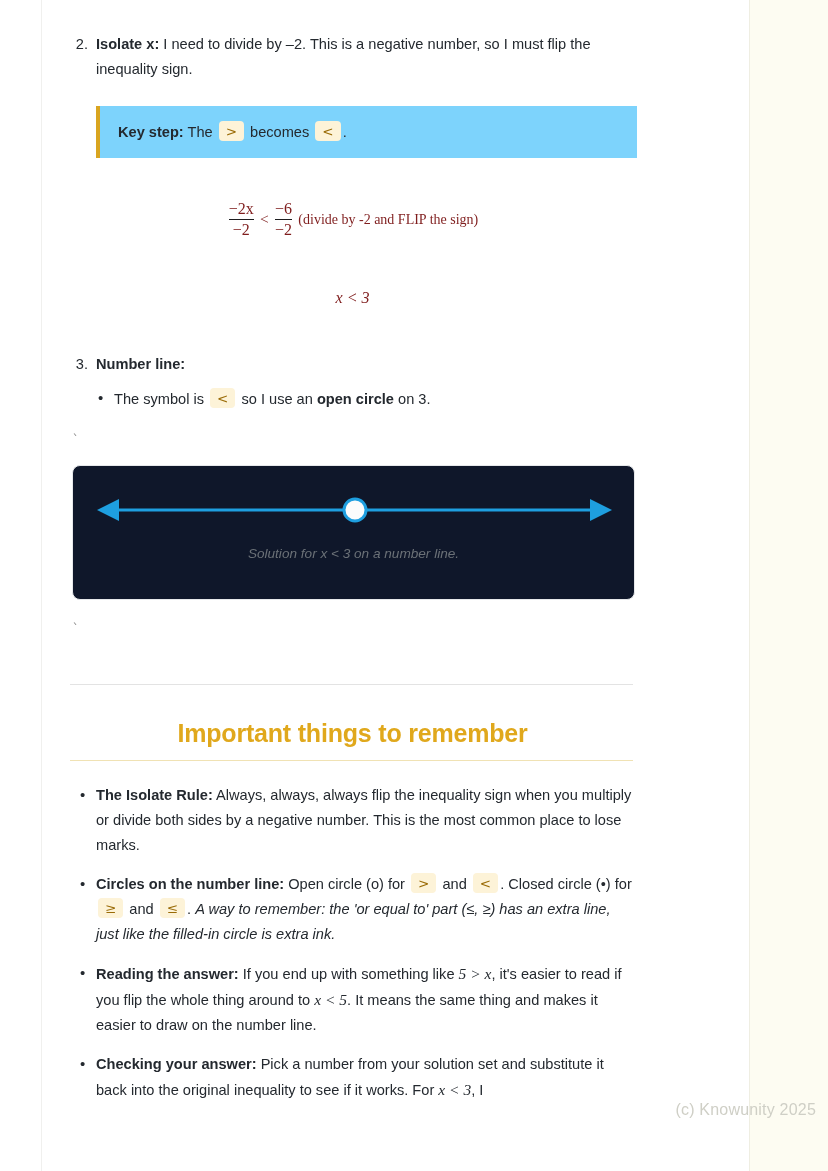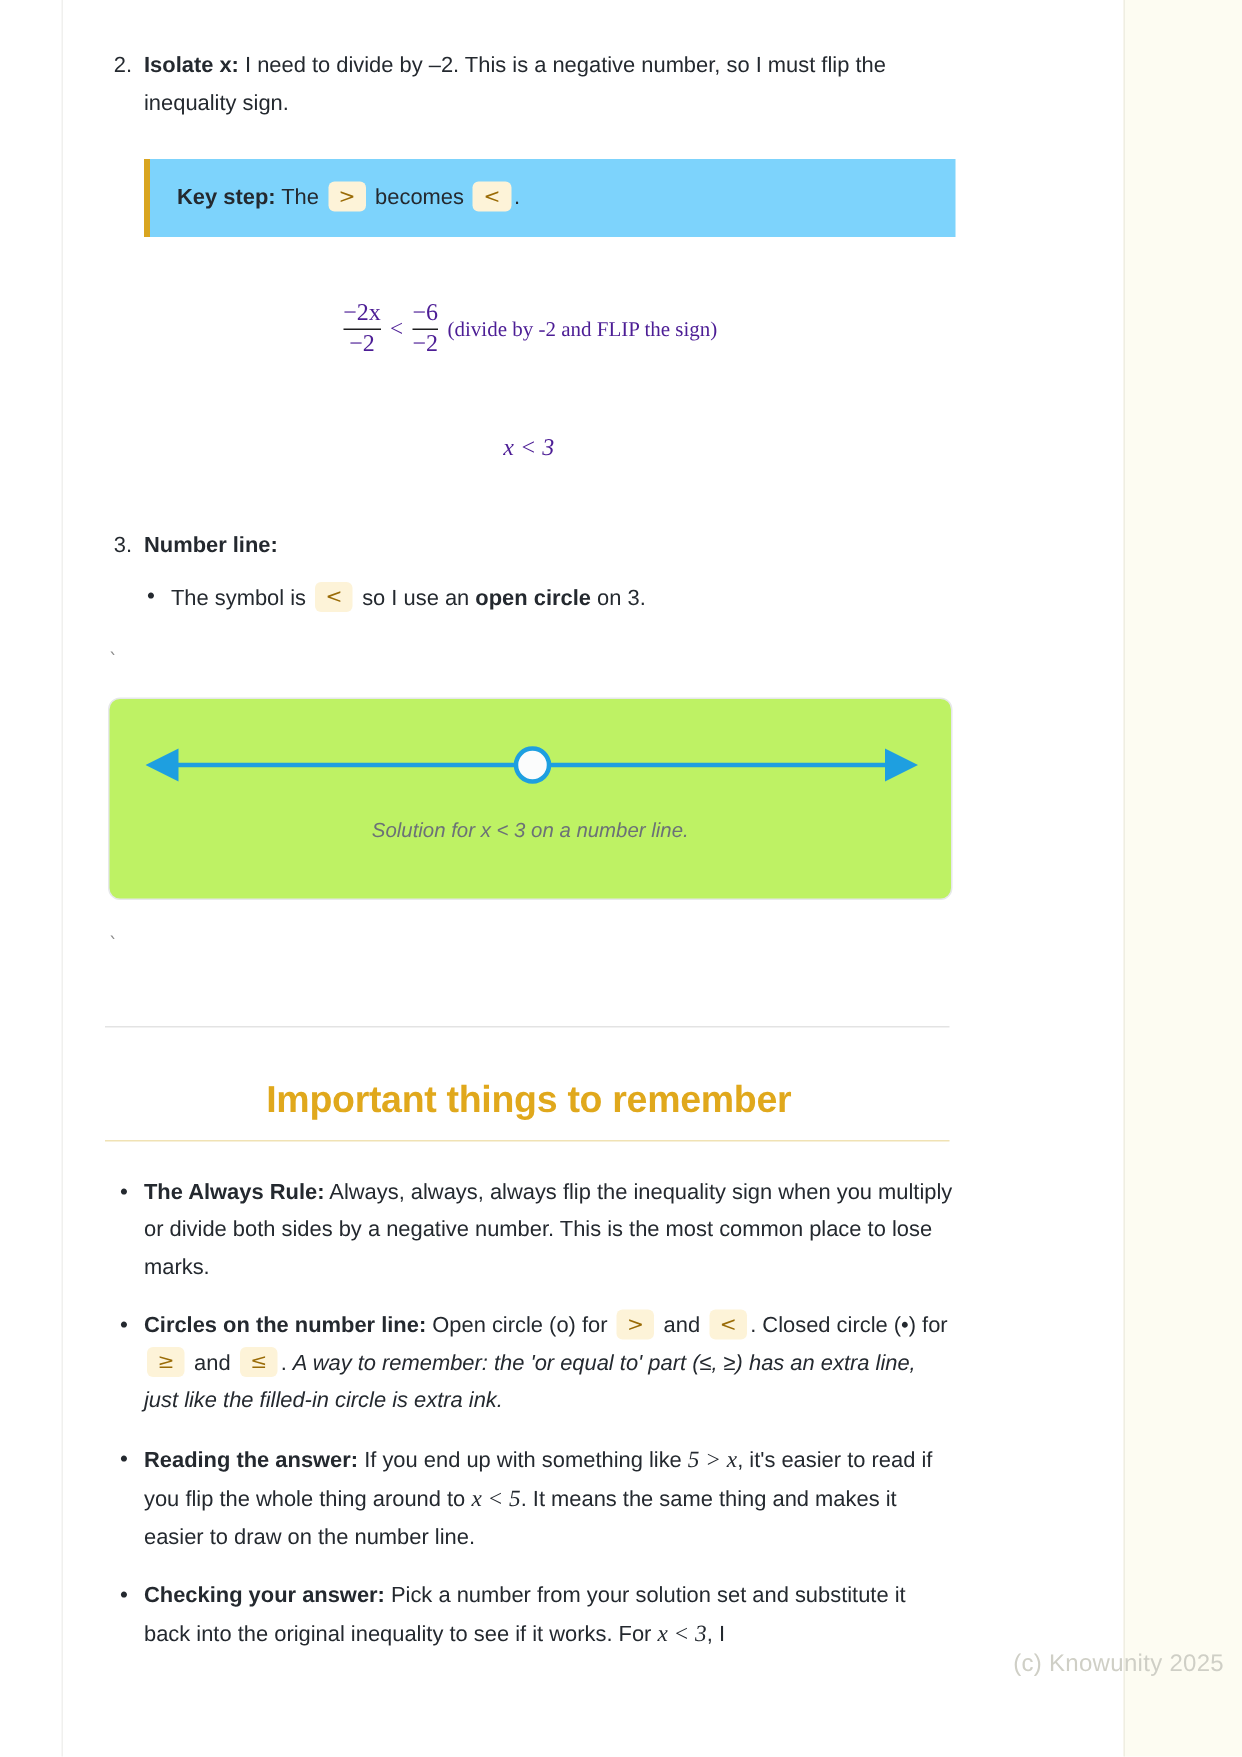--- a/index.html
+++ b/index.html
@@ -91,21 +91,21 @@
     line-height: 18px;
     vertical-align: 1px;
     margin: 0 2px;
   }
 
   
   .mathblock {
     text-align: center;
     font-family: "Liberation Serif", serif;
     font-size: 17px;
-    color: #4c1d95;
+    color: #7f1d1d;
   }
   .m1 { margin-top: 42px; }
   .m2 { margin-top: 48px; }
   .frac {
     display: inline-block;
     vertical-align: middle;
     text-align: center;
     font-family: "Liberation Serif", serif;
     font-size: 16px;
     line-height: 1.15;
@@ -153,21 +153,21 @@
   }
   .tick2 { margin-top: 22px; }
 
   
   .figure {
     margin: 18px 0 0 2px;
     width: 563px;
     height: 135px;
     border: 1px solid #e6e8ea;
     border-radius: 8px;
-    background: #bef264;
+    background: #0f172a;
     box-sizing: border-box;
     position: relative;
   }
   .figure .nl {
     position: absolute;
     left: 24px;
     top: 16px;
     width: 515px;
     height: 56px;
   }
@@ -297,21 +297,21 @@
 
     <div class="tick tick2">`</div>
 
     <hr class="sep">
 
     <h2 class="section">Important things to remember</h2>
     <div class="section-underline"></div>
 
     <ul class="keylist">
       <li>
-        <b>The Always Rule:</b><span> Always, always, always flip the inequality sign when you multiply or divide both sides by a negative number. This is the most common place to lose marks.</span>
+        <b>The Isolate Rule:</b><span> Always, always, always flip the inequality sign when you multiply or divide both sides by a negative number. This is the most common place to lose marks.</span>
       </li>
       <li>
         <b>Circles on the number line:</b><span> Open circle (o) for </span><span class="chip">&gt;</span><span> and </span><span class="chip">&lt;</span><span>. Closed circle (•) for </span><span class="chip">≥</span><span> and </span><span class="chip">≤</span><span>. </span><i>A way to remember: the 'or equal to' part (≤, ≥) has an extra line, just like the filled-in circle is extra ink.</i>
       </li>
       <li>
         <b>Reading the answer:</b><span> If you end up with something like </span><span class="mvar">5 &gt; x</span><span>, it's easier to read if you flip the whole thing around to </span><span class="mvar">x &lt; 5</span><span>. It means the same thing and makes it easier to draw on the number line.</span>
       </li>
       <li>
         <b>Checking your answer:</b><span> Pick a number from your solution set and substitute it back into the original inequality to see if it works. For </span><span class="mvar">x &lt; 3</span><span>, I</span>
       </li>

